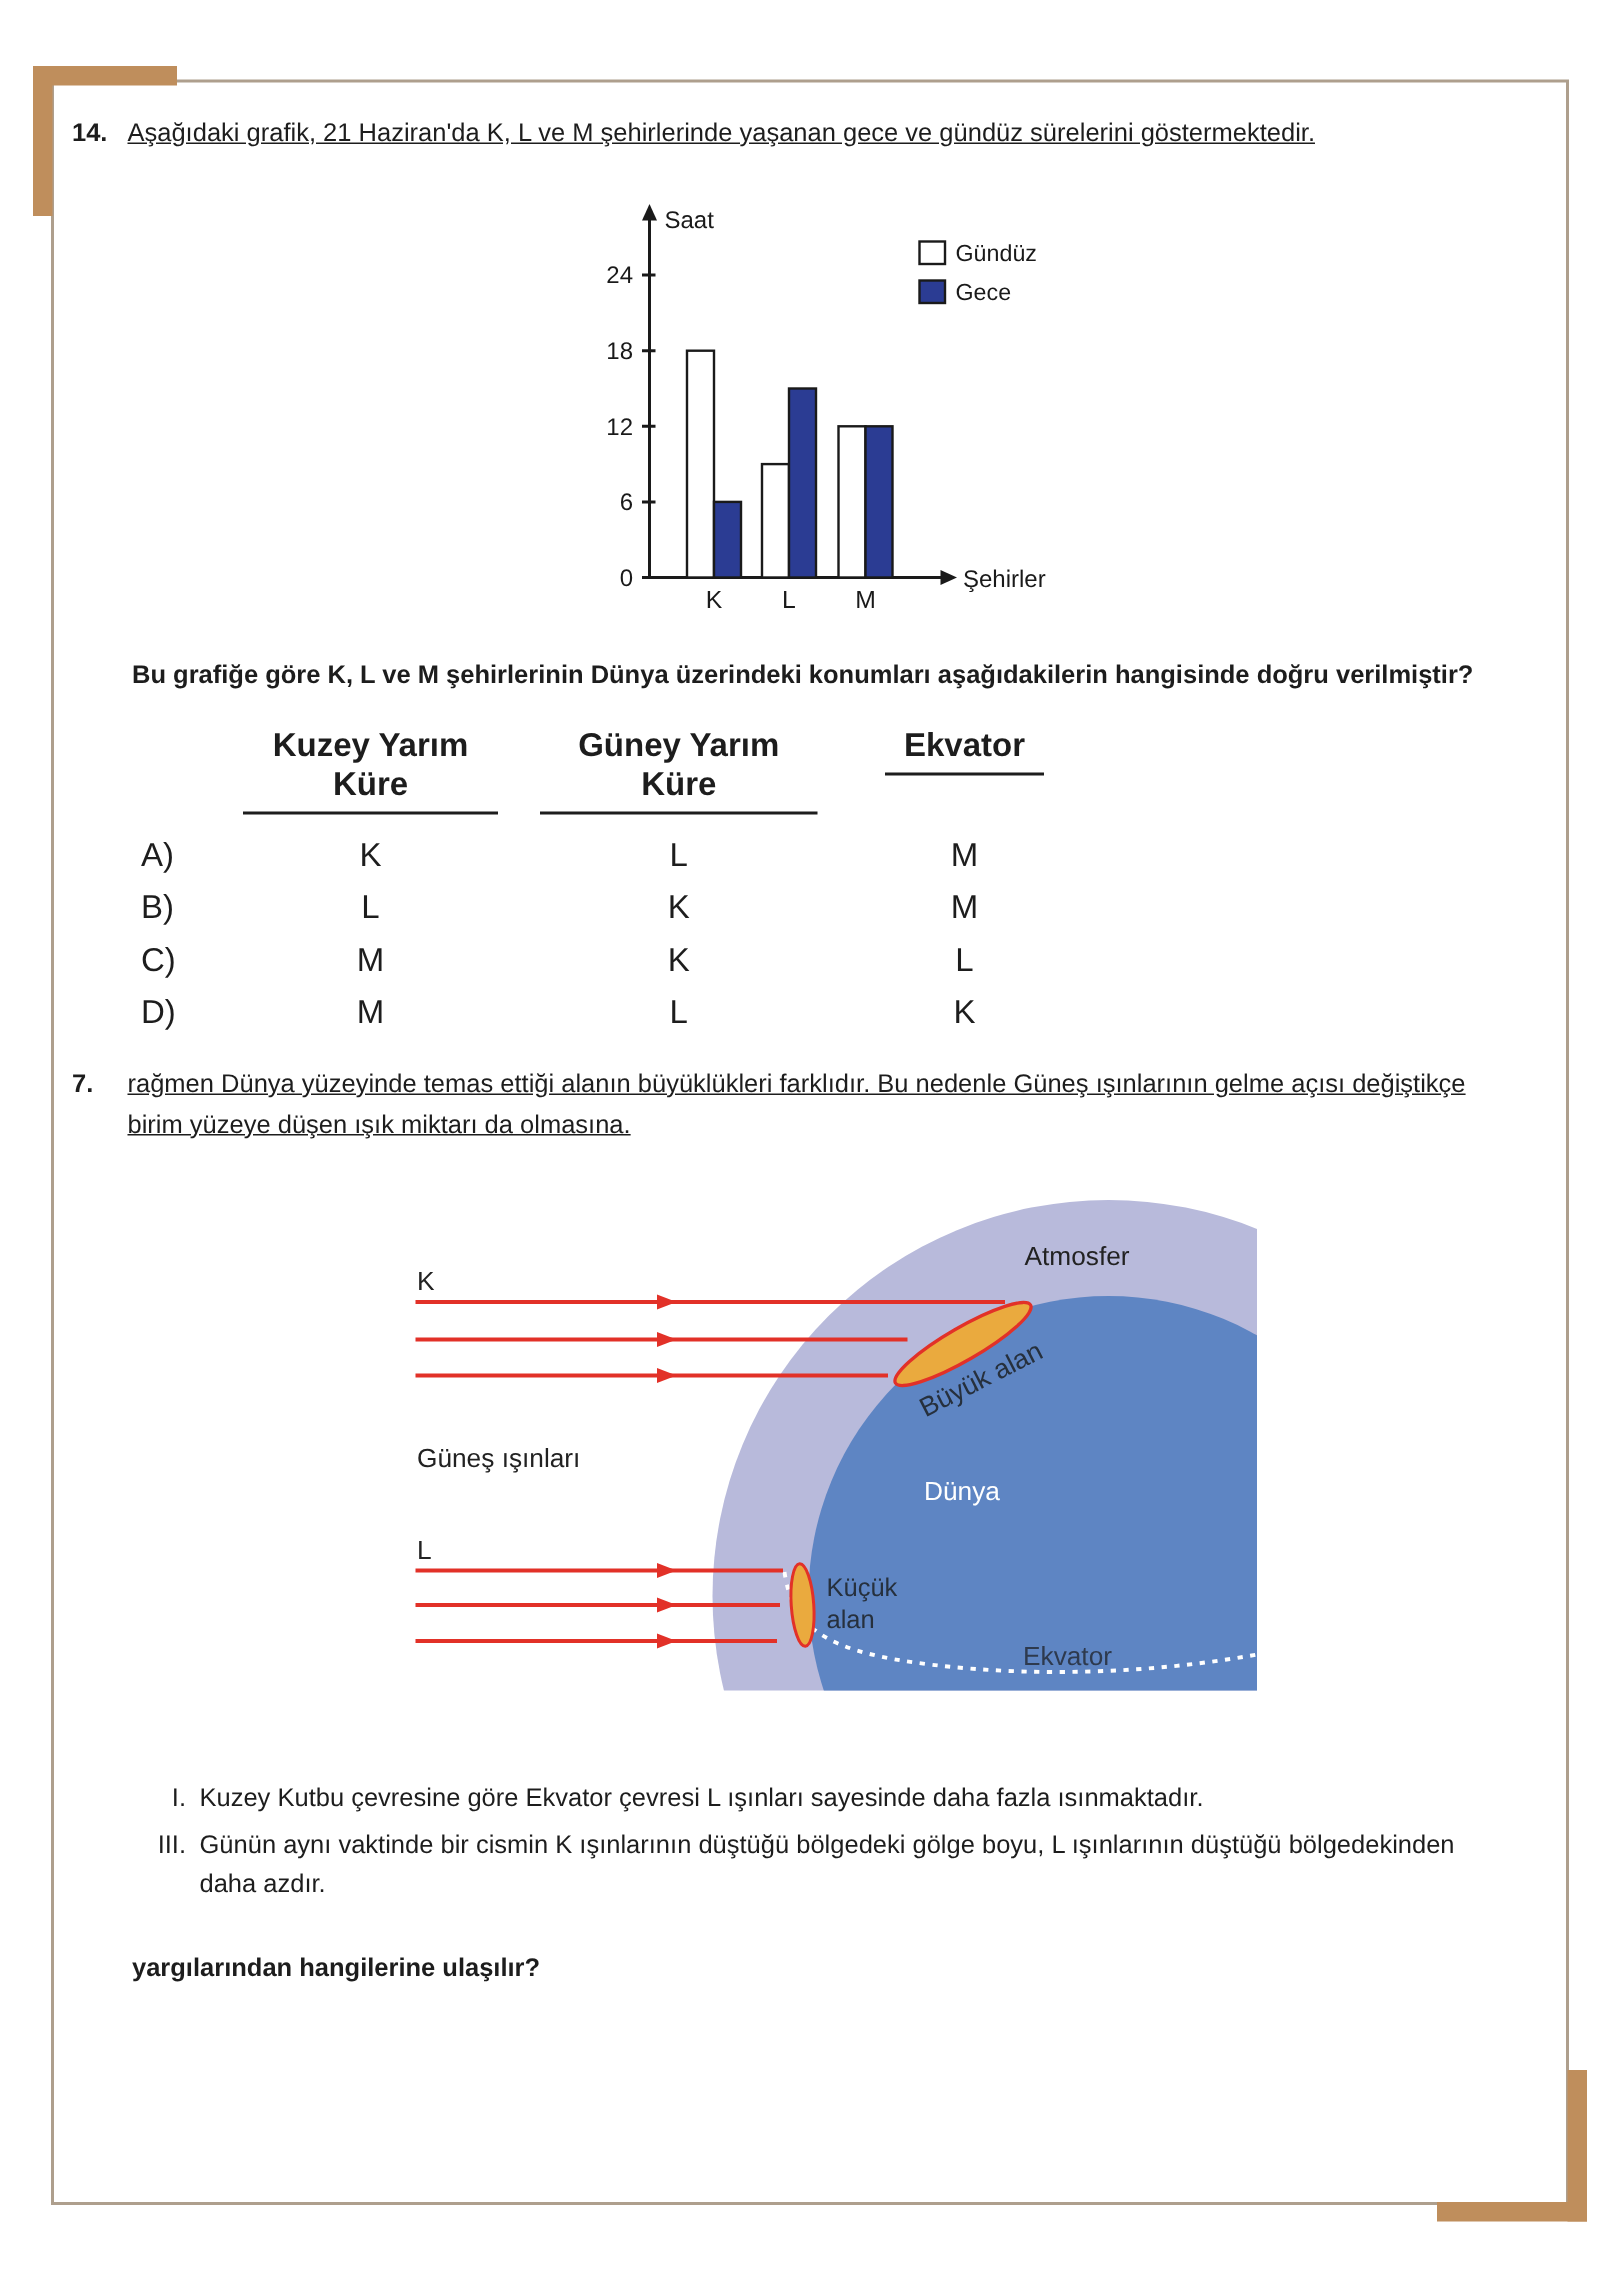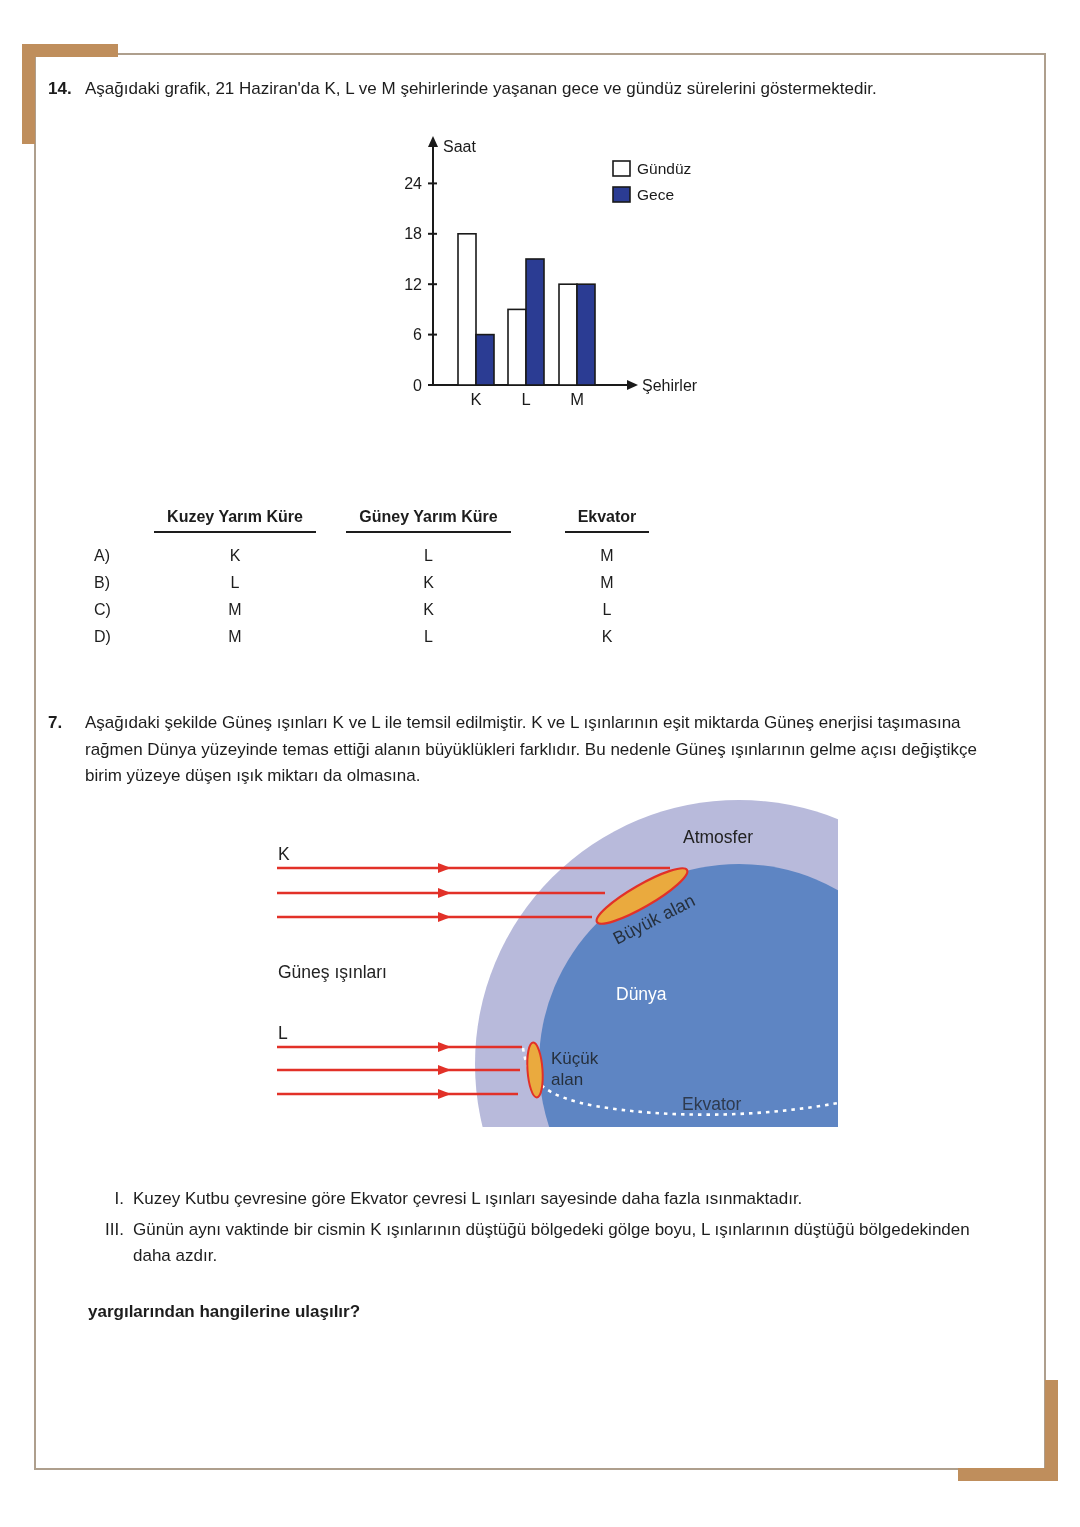--- a/index.html
+++ b/index.html
@@ -12,27 +12,27 @@
   .corner{position:absolute;background:#bf8e5c;}
   .tl-h{left:22px;top:44px;width:96px;height:13px;}
   .tl-v{left:22px;top:44px;width:13px;height:100px;}
   .br-h{left:958px;top:1468px;width:100px;height:13px;}
   .br-v{left:1045px;top:1380px;width:13px;height:101px;}
 
   
   .qblock{position:absolute;display:grid;grid-template-columns:37px 1fr;
           font-size:17px;line-height:26.5px;}
   .qnum{font-weight:bold;}
-  .qline{white-space:nowrap;}
+  .qline{white-space:nowrap;text-decoration:underline;}
   .bold-line{position:absolute;font-size:17px;font-weight:bold;white-space:nowrap;}
 
   
-  .anstable{position:absolute;left:94px;top:508px;display:grid;
-            grid-template-columns:40px 170px 185px 140px;column-gap:16px;
-            font-size:16px;}
+  .anstable{position:absolute;left:94px;top:484px;display:grid;
+            grid-template-columns:40px 170px 185px 140px;column-gap:28px;
+            font-size:22px;}
   .anstable .hcell{text-align:center;font-weight:bold;padding-bottom:5px;}
   .anstable .hcell span{display:inline-block;border-bottom:2px solid #1d1d1d;
                         padding:0 13px 5px 13px;}
   .anstable .opt{padding-top:9px;}
   .anstable .cell{text-align:center;padding-top:9px;}
 
   
   .stmts{position:absolute;left:95px;top:1186px;font-size:17px;line-height:26px;}
   .stmt{display:grid;grid-template-columns:38px 900px;margin-bottom:4.5px;}
   .stmt .numeral{text-align:right;padding-right:9px;}
@@ -88,20 +88,21 @@
         <rect x="174" y="151.2" width="18" height="100.80000000000001" fill="#ffffff" stroke="#1a1a1a" stroke-width="1.6"></rect>
         <rect x="91" y="201.6" width="18" height="50.400000000000006" fill="#2b3c93" stroke="#1a1a1a" stroke-width="1.6"></rect>
         <rect x="141" y="126" width="18" height="126" fill="#2b3c93" stroke="#1a1a1a" stroke-width="1.6"></rect>
         <rect x="192" y="151.2" width="18" height="100.80000000000001" fill="#2b3c93" stroke="#1a1a1a" stroke-width="1.6"></rect>
         <text x="91" y="272" text-anchor="middle" font-size="16.5" fill="#1a1a1a">K</text>
         <text x="141" y="272" text-anchor="middle" font-size="16.5" fill="#1a1a1a">L</text>
         <text x="192" y="272" text-anchor="middle" font-size="16.5" fill="#1a1a1a">M</text>
       </g>
   </svg>
 
+  <div class="bold-line" style="left:88px;top:440px;">Bu grafiğe göre K, L ve M şehirlerinin Dünya üzerindeki konumları aşağıdakilerin hangisinde doğru verilmiştir?</div>
 
   <div class="anstable">
     <div></div>
     <div class="hcell"><span>Kuzey Yarım Küre</span></div>
     <div class="hcell"><span>Güney Yarım Küre</span></div>
     <div class="hcell"><span>Ekvator</span></div>
 
     <div class="opt">A)</div>
     <div class="cell">K</div>
     <div class="cell">L</div>
@@ -119,21 +120,20 @@
 
     <div class="opt">D)</div>
     <div class="cell">M</div>
     <div class="cell">L</div>
     <div class="cell">K</div>
   </div>
 
   <div class="qblock" style="left:48px;top:710px;width:995px;">
     <div class="qnum">7.</div>
     <div>
-      <div class="qline">Aşağıdaki şekilde Güneş ışınları K ve L ile temsil edilmiştir. K ve L ışınlarının eşit miktarda Güneş enerjisi taşımasına</div>
       <div class="qline">rağmen Dünya yüzeyinde temas ettiği alanın büyüklükleri farklıdır. Bu nedenle Güneş ışınlarının gelme açısı değiştikçe</div>
       <div class="qline">birim yüzeye düşen ışık miktarı da olmasına.</div>
     </div>
   </div>
 
   <svg style="position:absolute;left:270px;top:800px;" width="568" height="327" viewBox="0 0 568 327">
     <circle cx="469" cy="264" r="264" fill="#b8badb"></circle>
     <circle cx="469" cy="264" r="200" fill="#5e85c3"></circle>
 
     <path d="M 253 248 C 258 283 278 297 325 306 C 395 318 485 318 568 303" fill="none" stroke="#ffffff" stroke-width="2.6" stroke-dasharray="3.5 5"></path>

